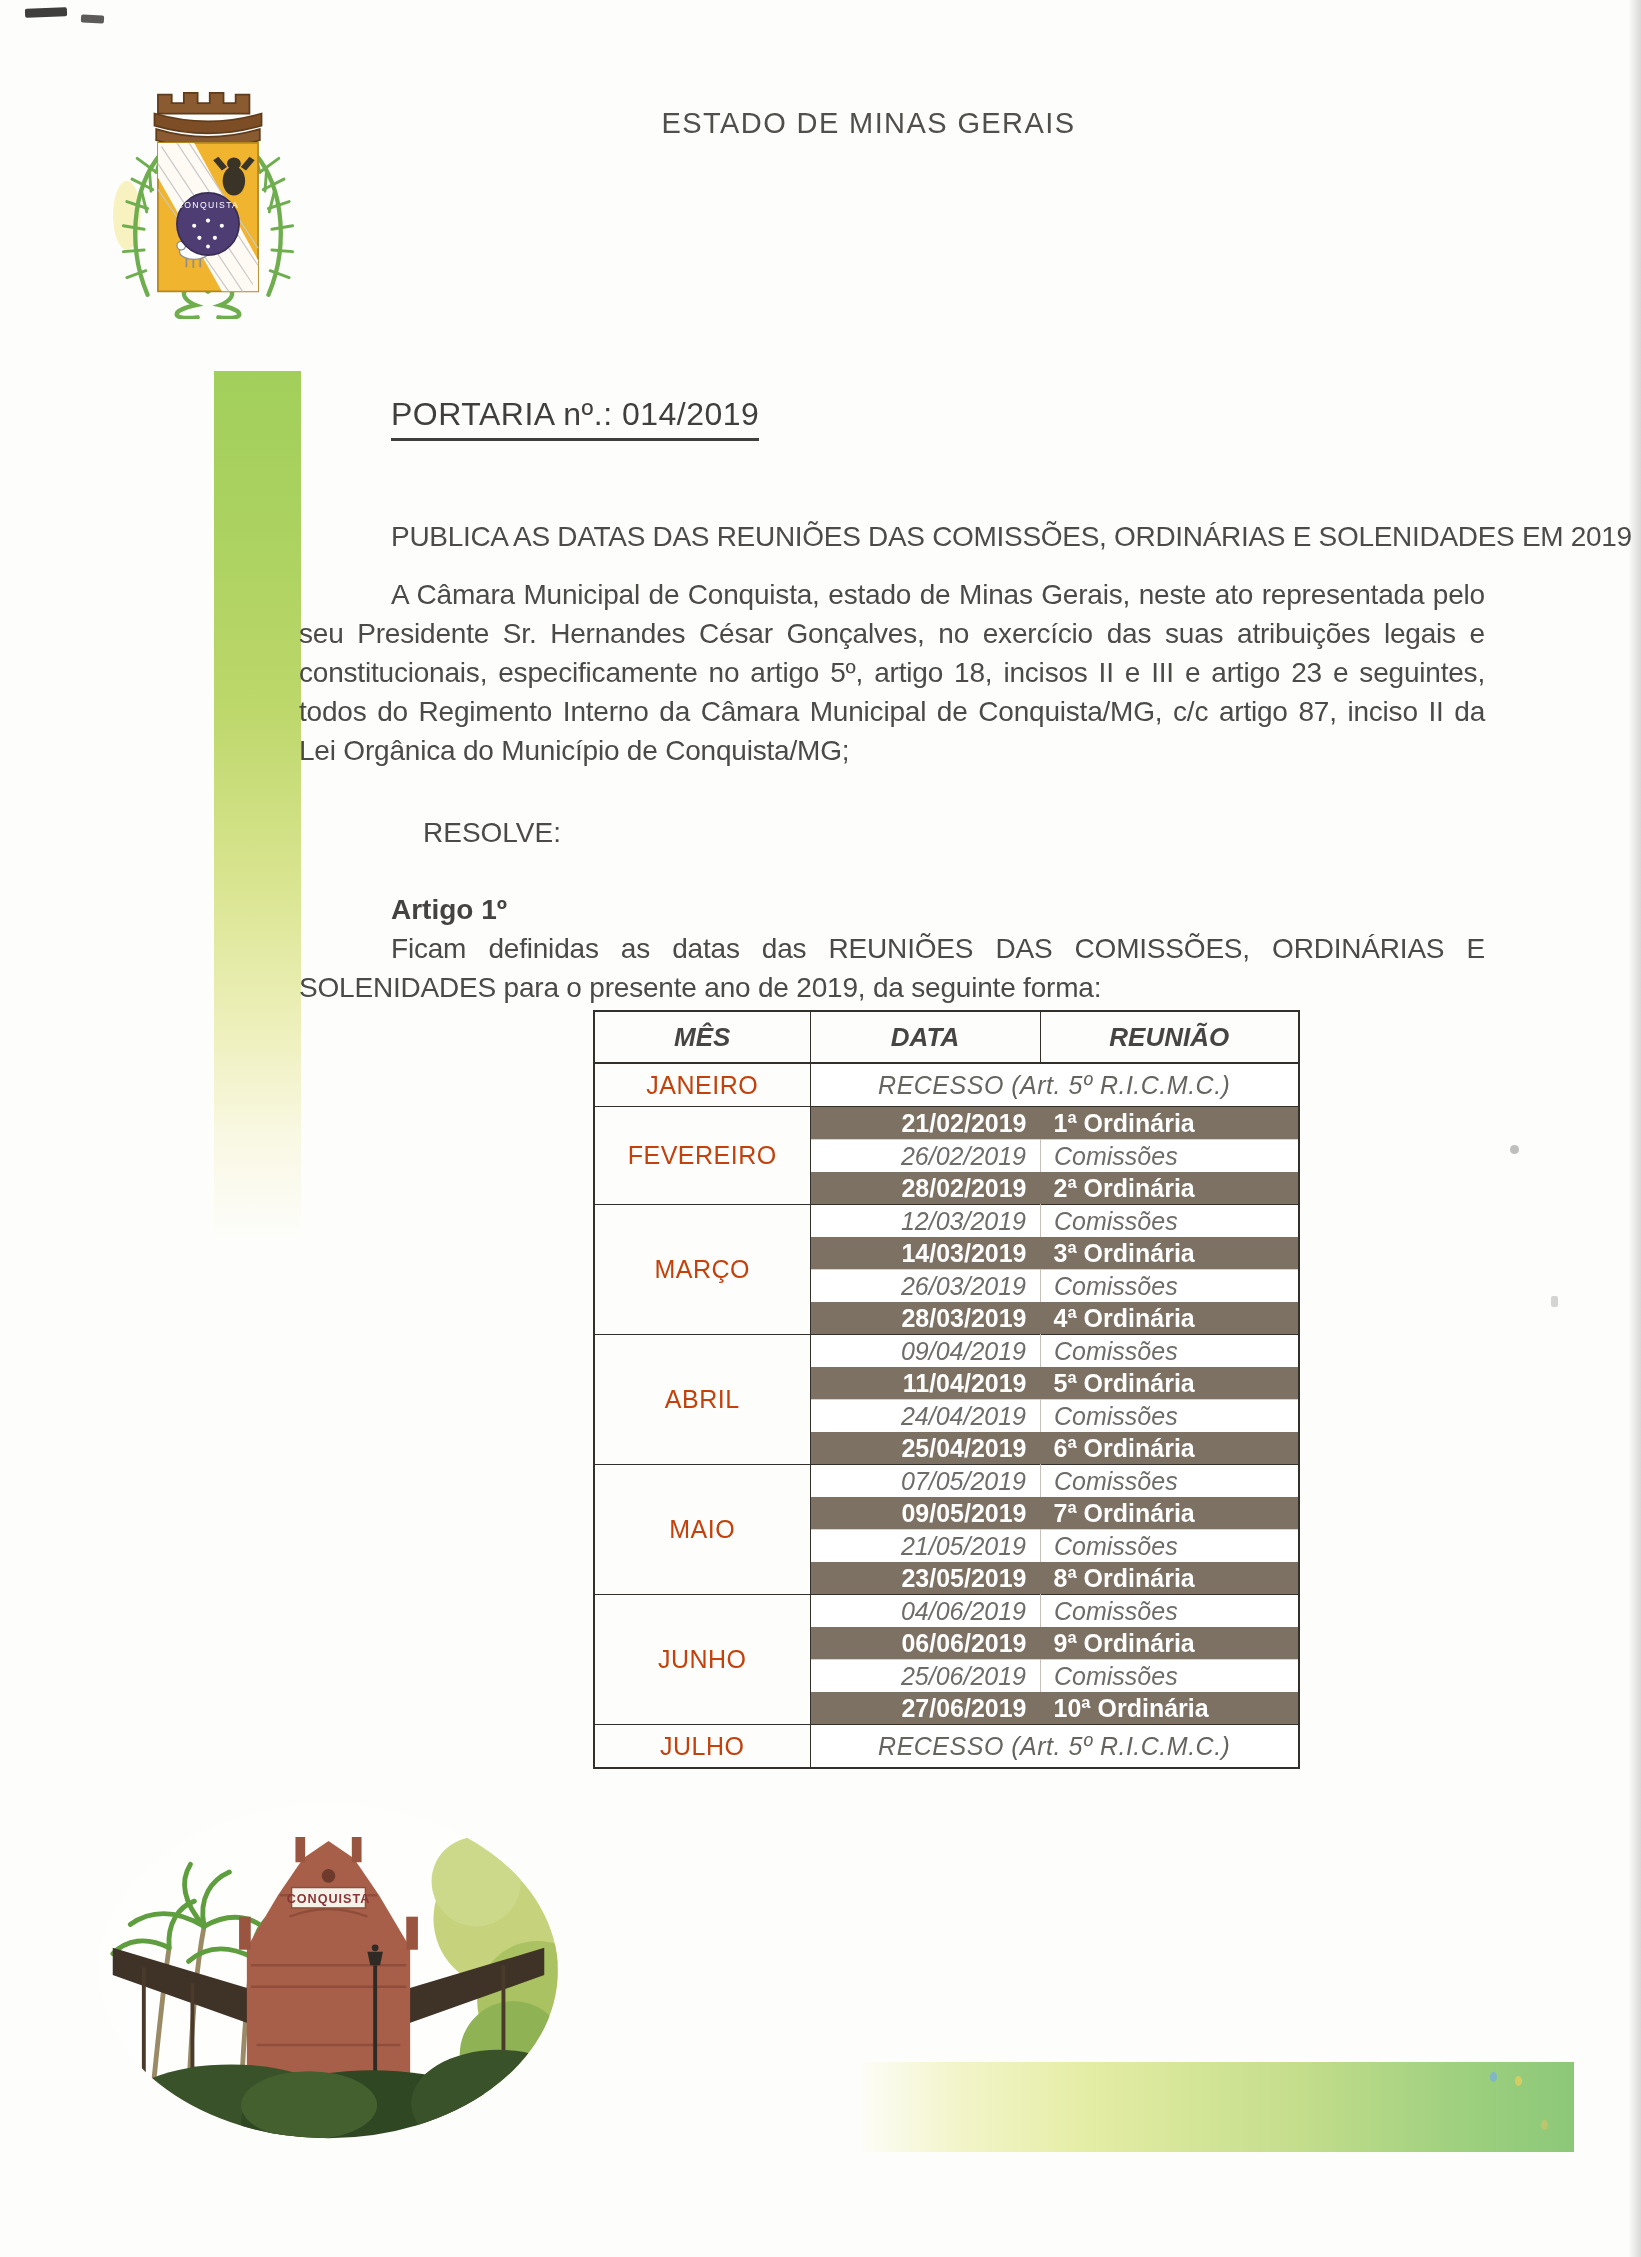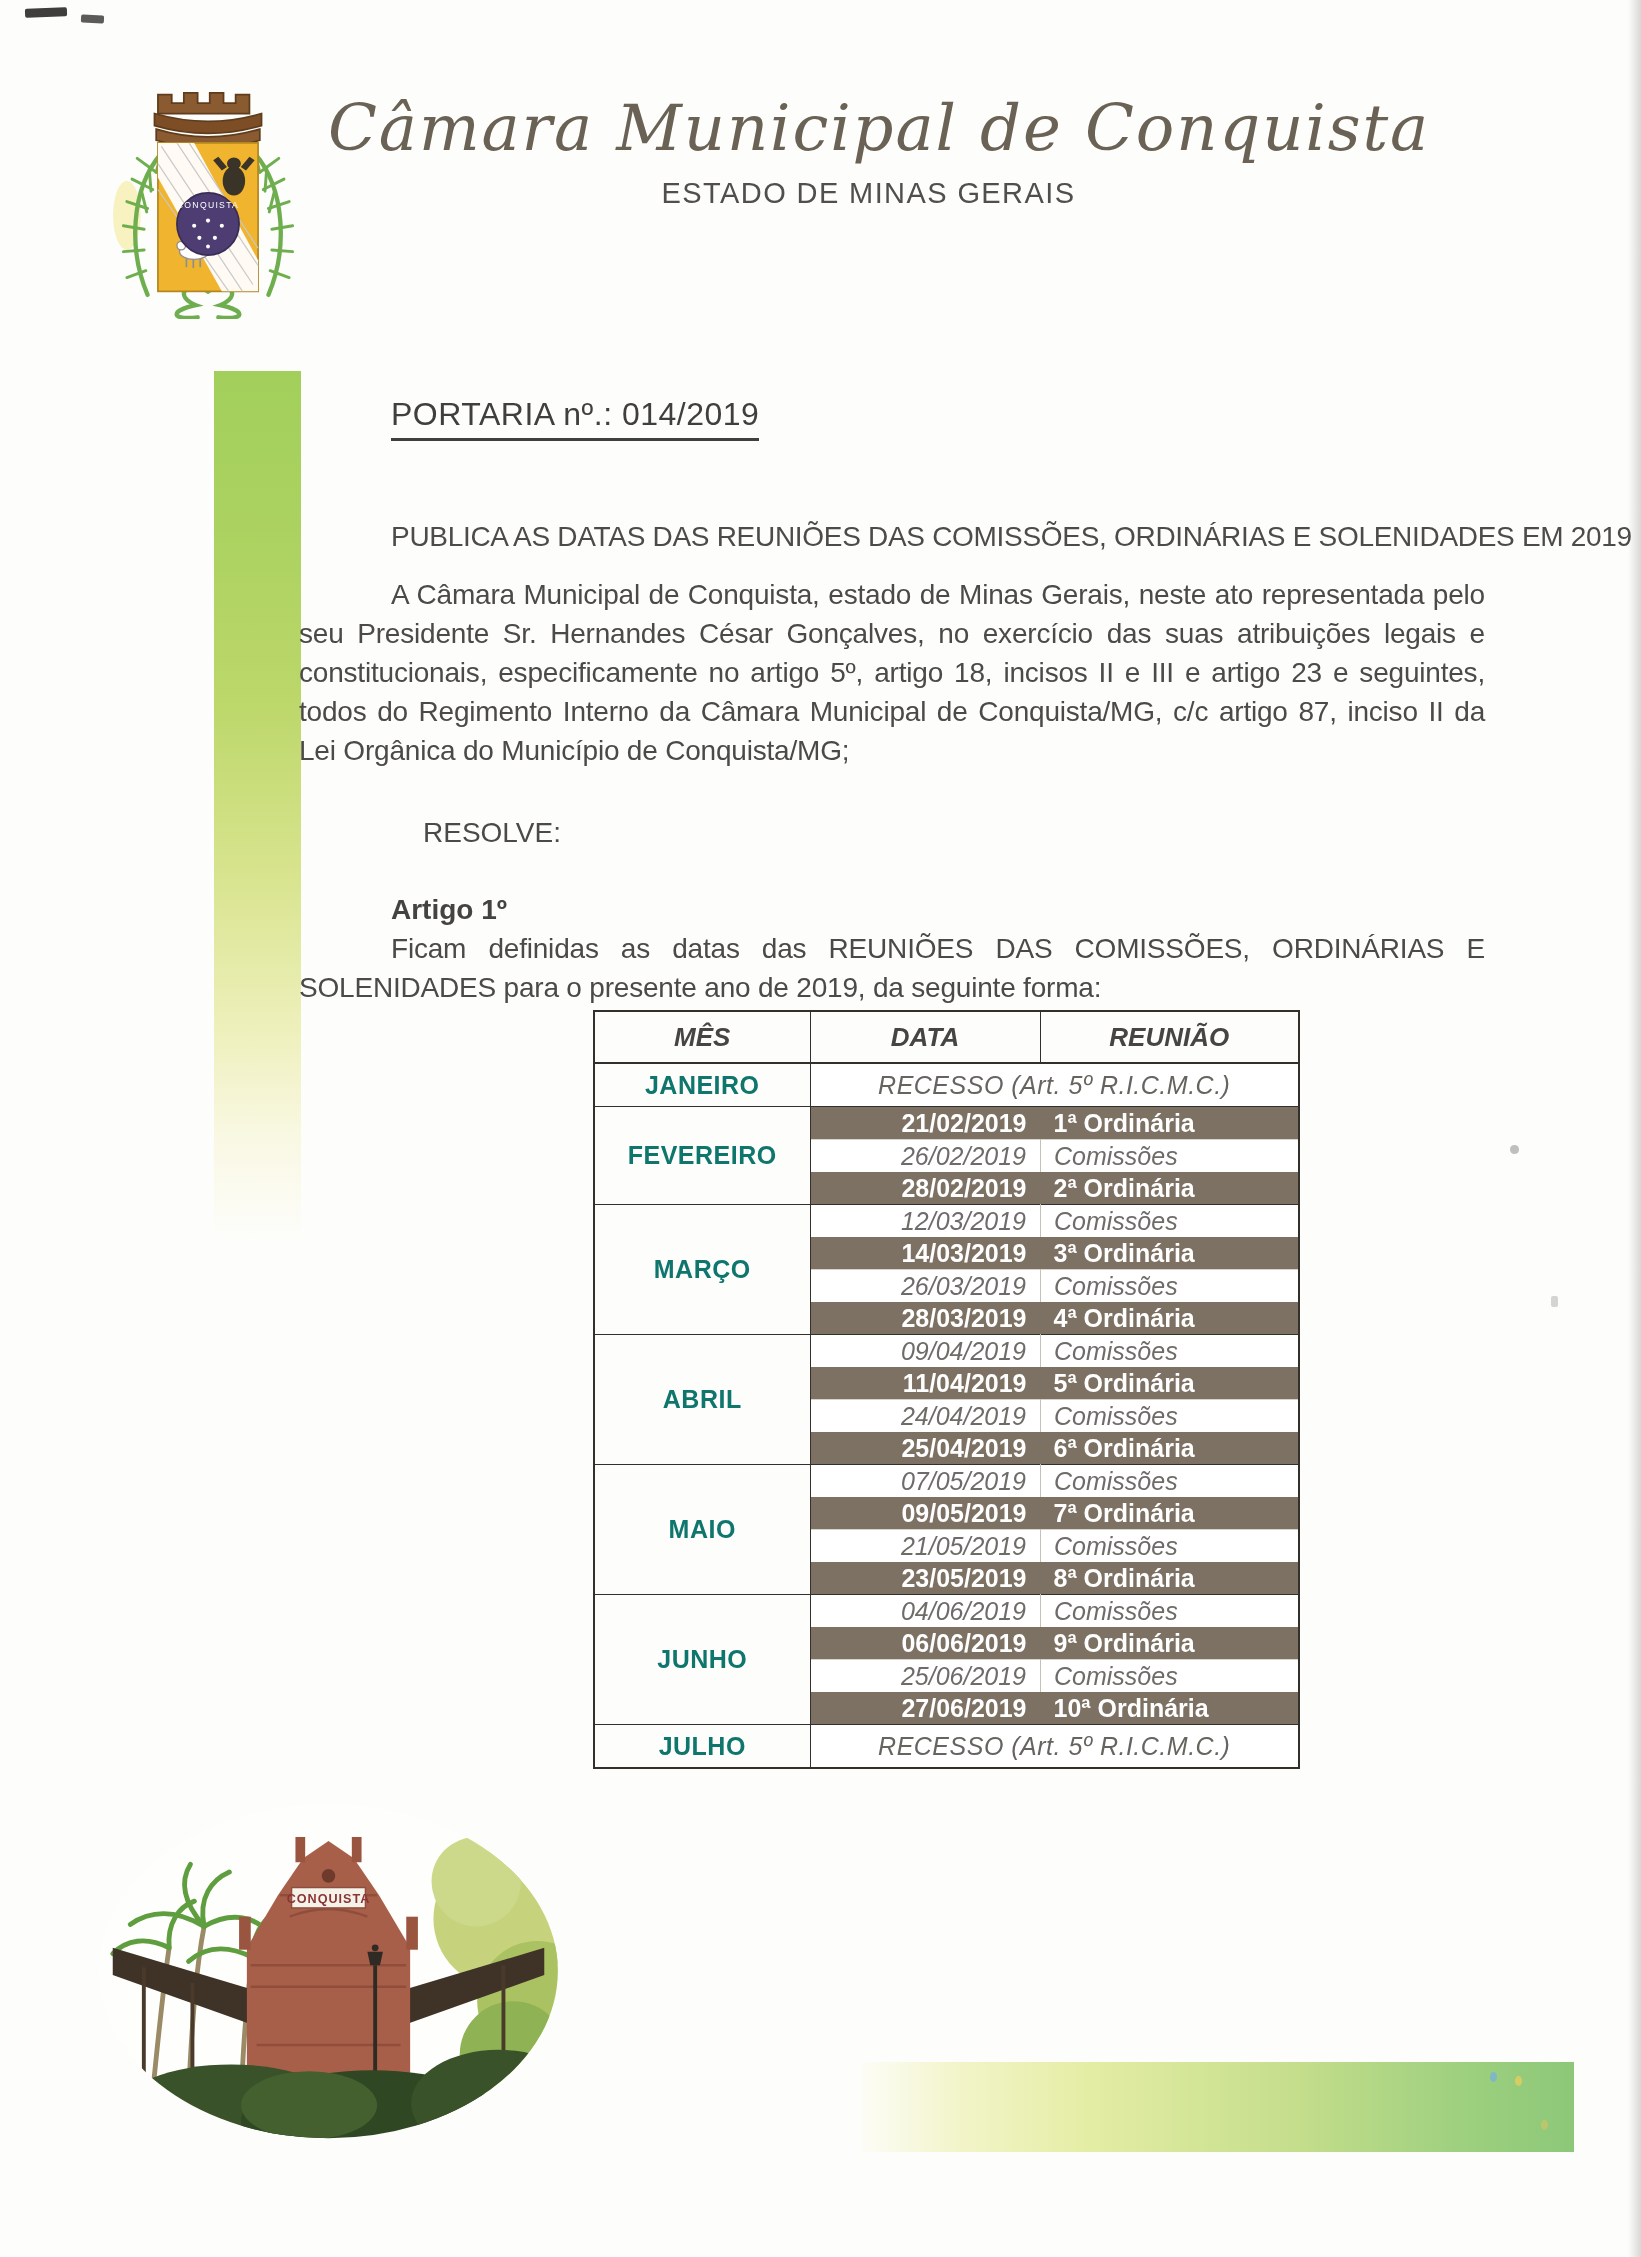--- a/index.html
+++ b/index.html
@@ -56,21 +56,21 @@
   table.schedule col.c-month{width:216px;}
   table.schedule col.c-date{width:230px;}
   table.schedule col.c-meet{width:259px;}
   table.schedule th{
     height:48px;font-style:italic;font-weight:bold;font-size:26px;color:#474543;
     border-bottom:2.9px solid #33302b;border-right:1.9px solid #33302b;background:#fdfdfb;
   }
   table.schedule th:last-child{border-right:none;}
   td{height:32px;padding:0;}
   td.month{
-    text-align:center;font-weight:700;color:#0f766e;letter-spacing:0.5px;
+    text-align:center;font-weight:400;color:#c2410c;letter-spacing:0.5px;
     border-right:1.9px solid #33302b;background:#fdfdfb;
   }
   tr.g td{border-top:1.9px solid #33302b;}
   td.recess{
     text-align:center;font-style:italic;color:#66645f;height:42px;letter-spacing:0.5px;
   }
   tr.rec td{height:42px;}
   td.date{text-align:right;padding-right:13.5px;}
   td.meet{text-align:left;padding-left:13.5px;}
   td.light{font-style:italic;color:#6e6c68;}
@@ -186,21 +186,20 @@
             <circle cx="110" cy="206" r="2.4"></circle>
               <circle cx="128" cy="206" r="2.4"></circle>
               <circle cx="120" cy="216" r="2.2"></circle>
           </g>
         </g>
       </g>
     </svg>
   </div>
 
   <div class="header-text">
-    <div class="org-title">Câmara Municipal de Conquista</div>
     <div class="org-subtitle">ESTADO DE MINAS GERAIS</div>
   </div>
 
   <div class="doc-heading">PORTARIA nº.: 014/2019</div>
   <div class="doc-summary">PUBLICA AS DATAS DAS REUNIÕES DAS COMISSÕES, ORDINÁRIAS E SOLENIDADES EM 2019</div>
   <div class="doc-preamble">A Câmara Municipal de Conquista, estado de Minas Gerais, neste ato representada pelo seu Presidente Sr. Hernandes César Gonçalves, no exercício das suas atribuições legais e constitucionais, especificamente no artigo 5º, artigo 18, incisos II e III e artigo 23 e seguintes, todos do Regimento Interno da Câmara Municipal de Conquista/MG, c/c artigo 87, inciso II da Lei Orgânica do Município de Conquista/MG;</div>
   <div class="doc-resolve">RESOLVE:</div>
   <div class="doc-article-heading">Artigo 1º</div>
   <div class="doc-article-body">Ficam definidas as datas das REUNIÕES DAS COMISSÕES, ORDINÁRIAS E SOLENIDADES para o presente ano de 2019, da seguinte forma:</div>
 

